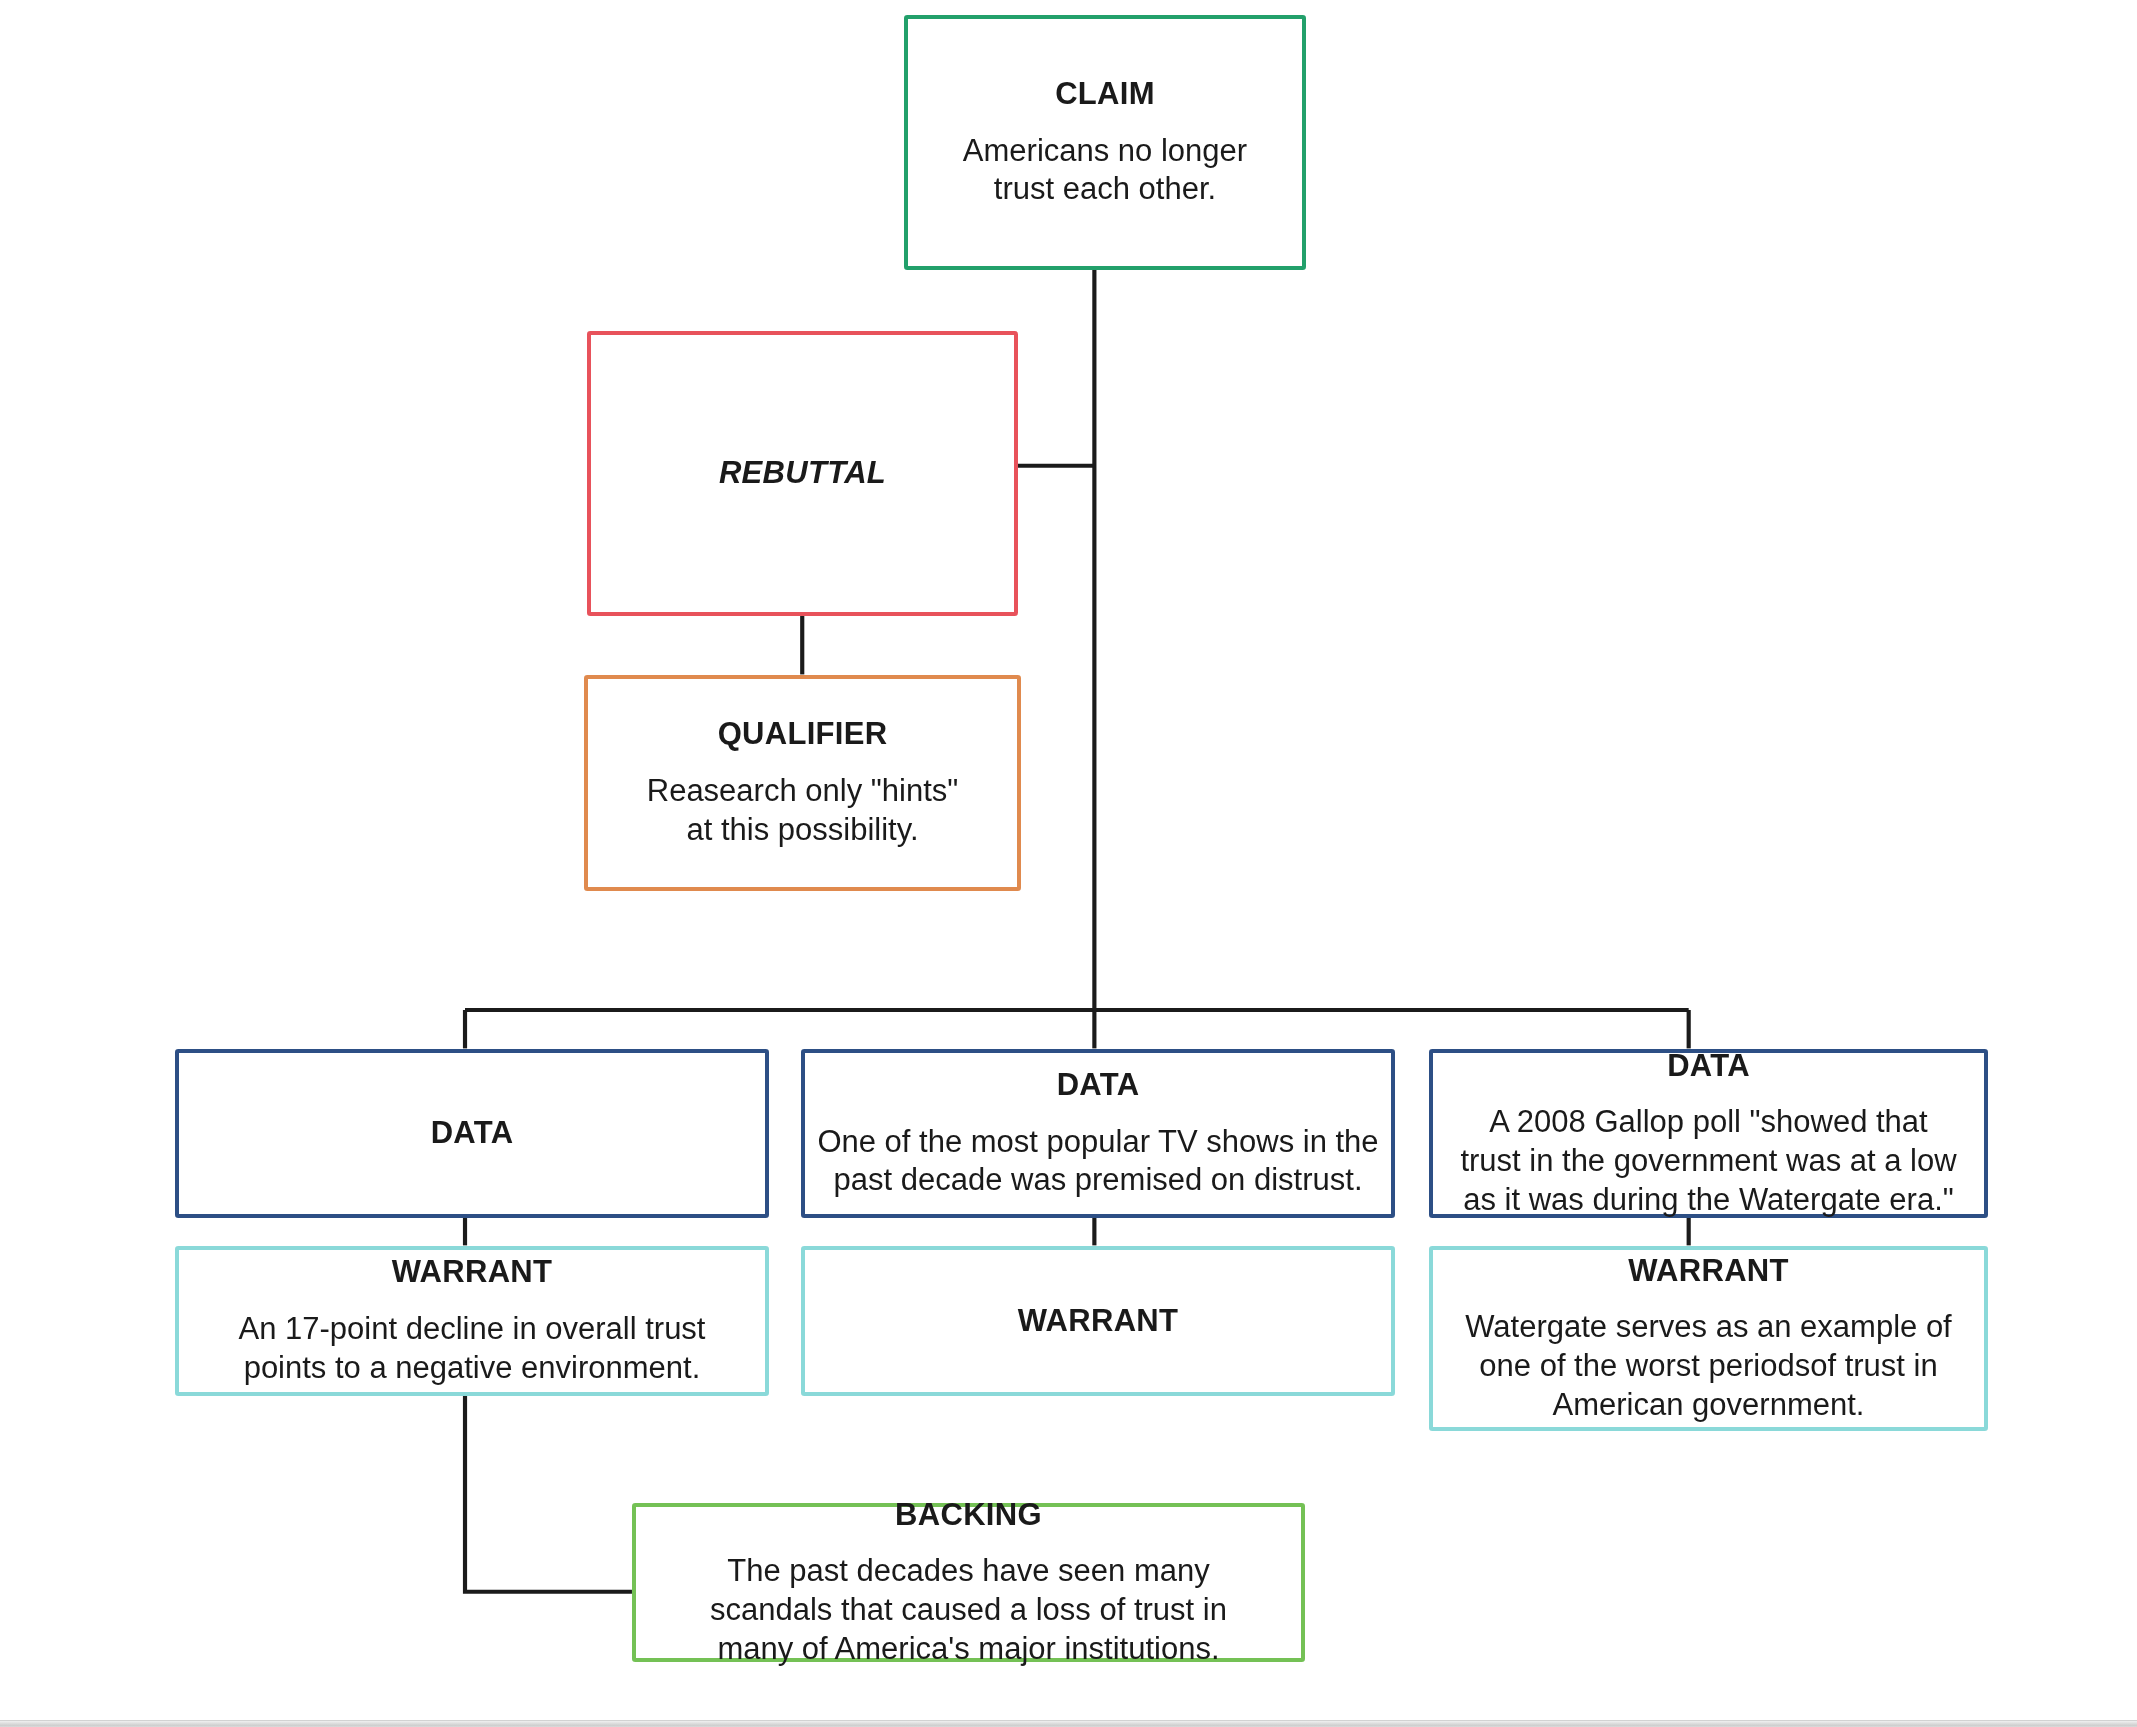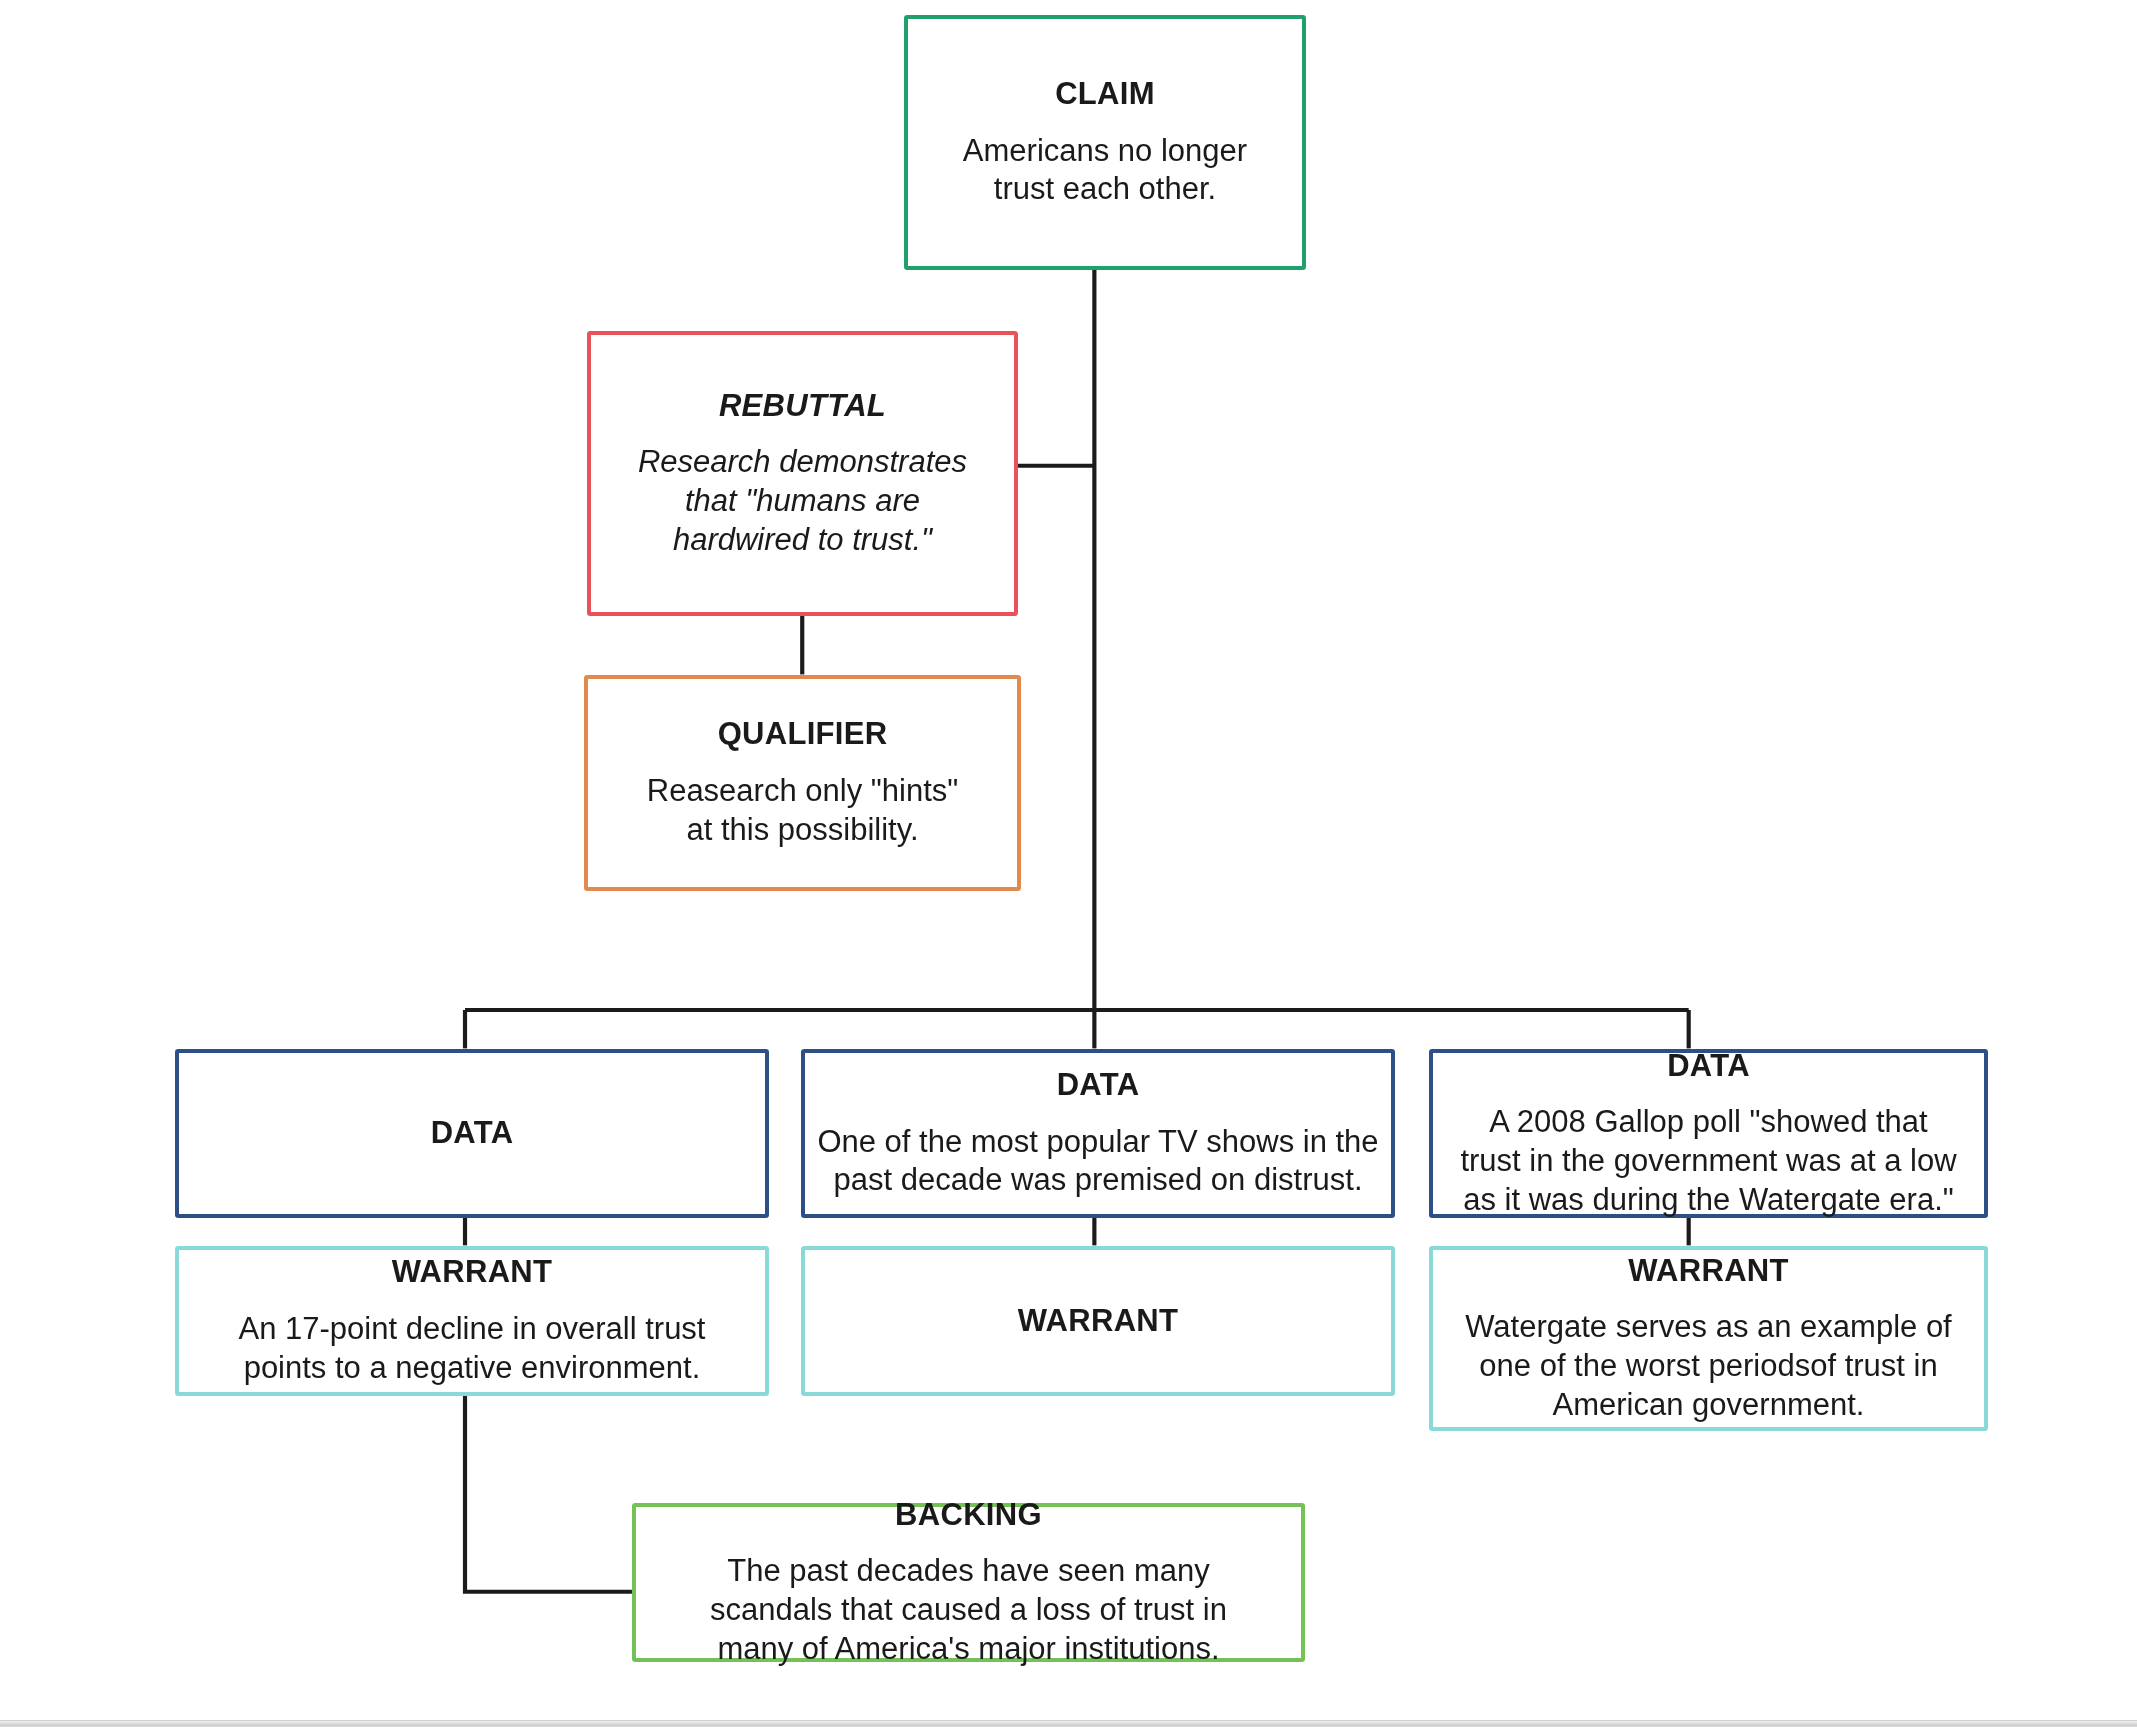--- a/index.html
+++ b/index.html
@@ -97,23 +97,20 @@
     </svg>
 
   <div id="nodes">
       <div class="node" style="left: 904px; top: 15px; width: 402px; height: 255px; border-color: rgb(34, 160, 107);">
         <div class="ttl">CLAIM</div>
         <div class="body">Americans no longer
 trust each other.</div>
       </div>
       <div class="node" style="left: 587px; top: 331px; width: 431px; height: 285px; border-color: rgb(232, 82, 91); font-style: italic;">
         <div class="ttl">REBUTTAL</div>
-        <div class="body">Research demonstrates
-that "humans are
-hardwired to trust."</div>
       </div>
       <div class="node" style="left: 584px; top: 675px; width: 437px; height: 216px; border-color: rgb(224, 138, 78);">
         <div class="ttl">QUALIFIER</div>
         <div class="body">Reasearch only "hints"
 at this possibility.</div>
       </div>
       <div class="node" style="left: 175px; top: 1049px; width: 594px; height: 169px; border-color: rgb(45, 79, 133);">
         <div class="ttl">DATA</div>
       </div>
       <div class="node overflow" style="left: 801px; top: 1049px; width: 594px; height: 169px; border-color: rgb(45, 79, 133);">

